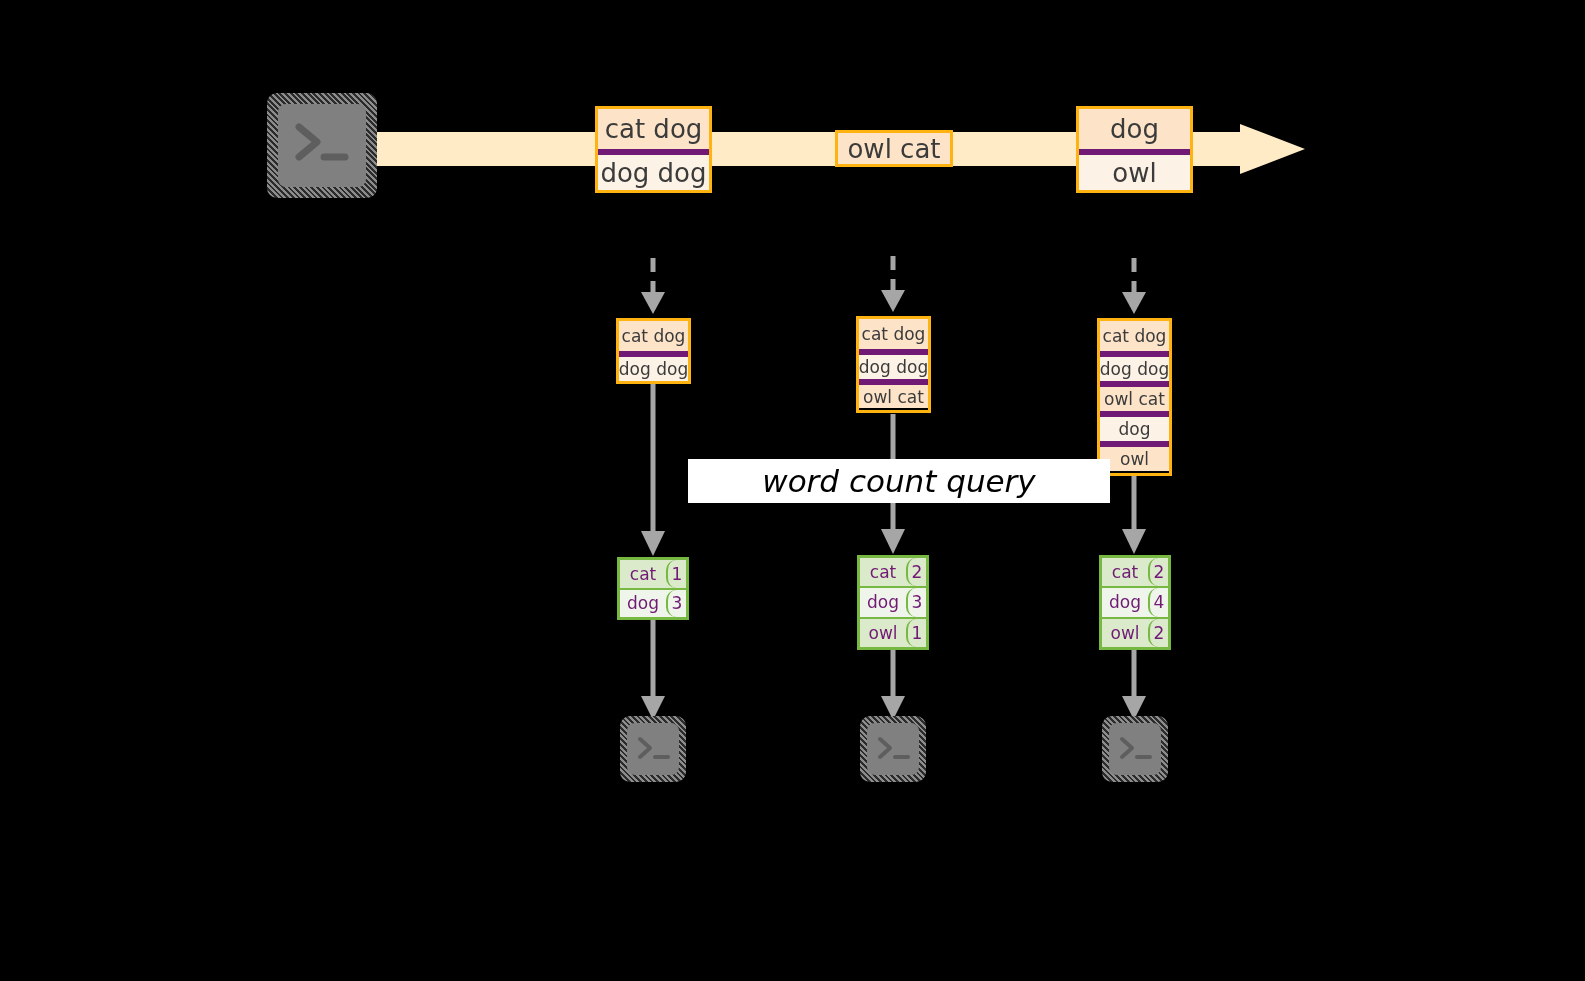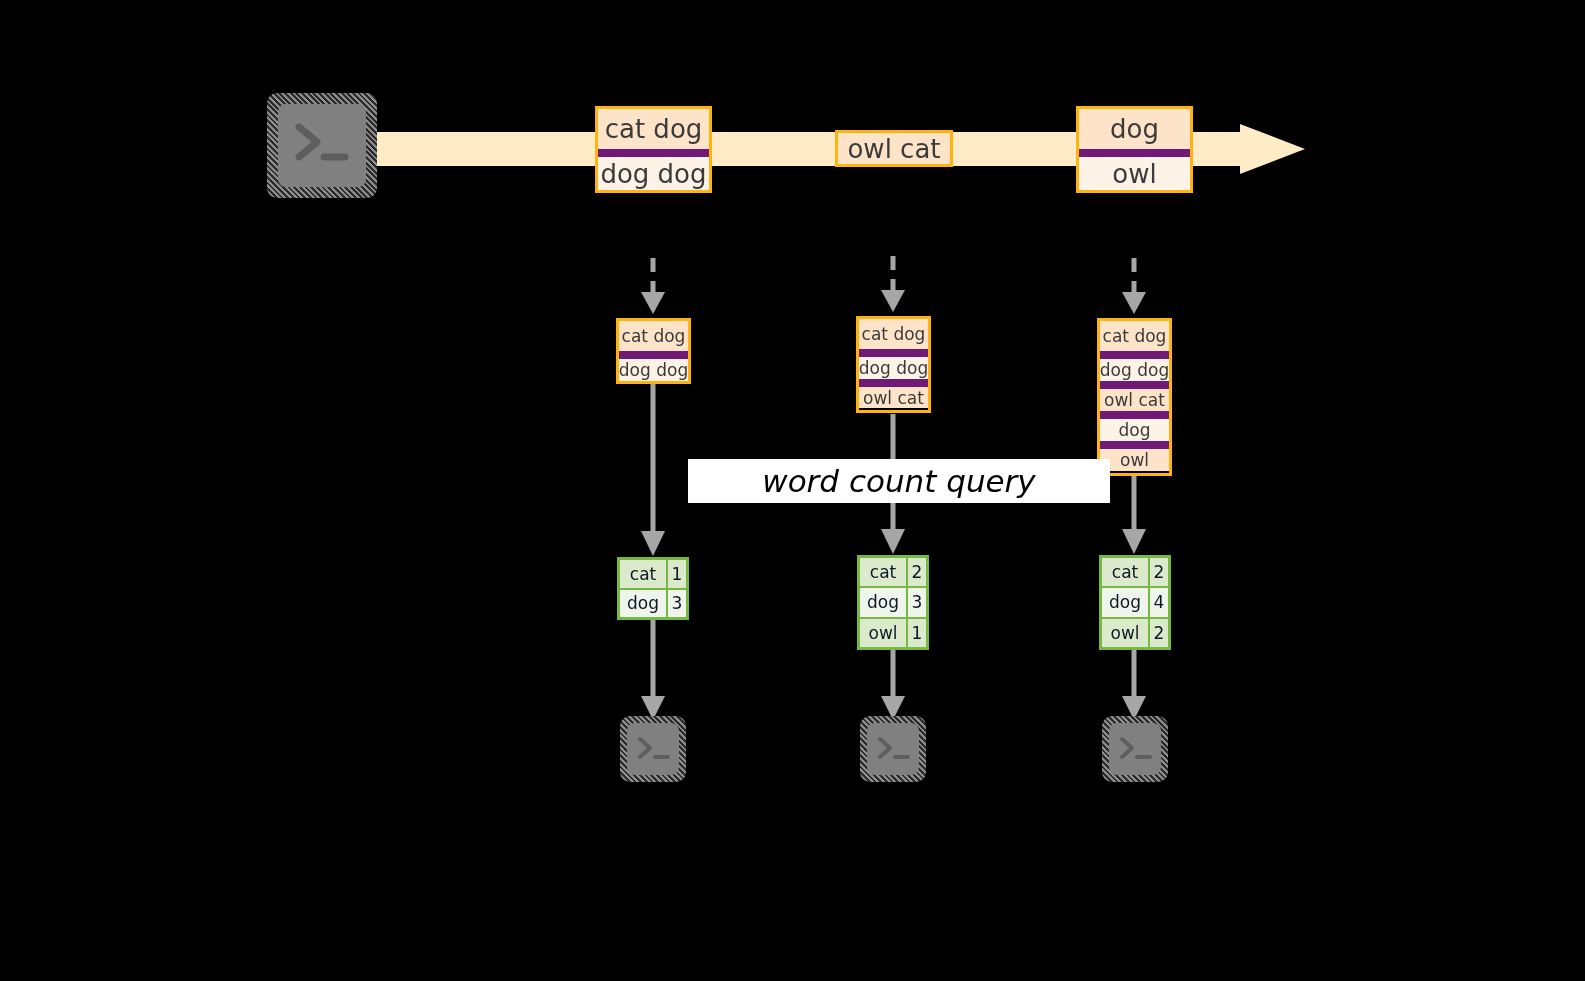--- a/index.html
+++ b/index.html
@@ -37,21 +37,21 @@
   }
   .sbox .row {
     box-sizing: border-box;
     display: flex;
     align-items: center;
     justify-content: center;
     color: #3b3b3b;
     white-space: nowrap;
   }
   .sbox .row + .row {
-    border-top: 8px solid #701a75;
+    border-top: 6px solid #701a75;
   }
   .fillA { background: #FDE4C8; }
   .fillB { background: #FDF2E6; }
 
   
   .top-box .row { font-size: 26px; }
 
   
   .mid-box .row { font-size: 17px; }
 
@@ -70,21 +70,22 @@
   }
   .gtable .grow + .grow {
     border-top: 2px solid #77B843;
   }
   .gtable .gcell {
     box-sizing: border-box;
     display: flex;
     align-items: center;
     justify-content: center;
     font-size: 17px;
-    color: #0f172a;
+    color: #701a75;
+    border-radius: 10px;
   }
   .gtable .gcell.k { flex: 0 0 46px; }
   .gtable .gcell.v {
     flex: 1 1 auto;
     border-left: 2px solid #77B843;
   }
   .gfillA { background: #DCEACC; }
   .gfillB { background: #EFF5EA; }
 
   

